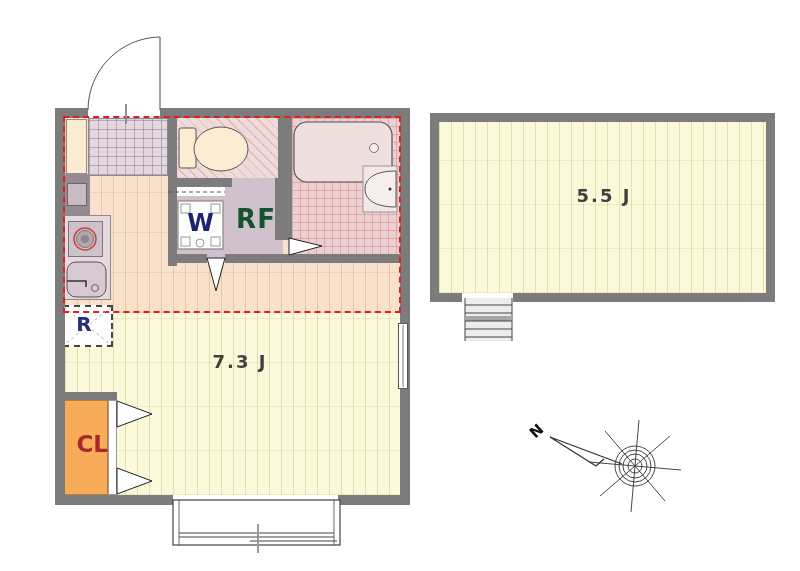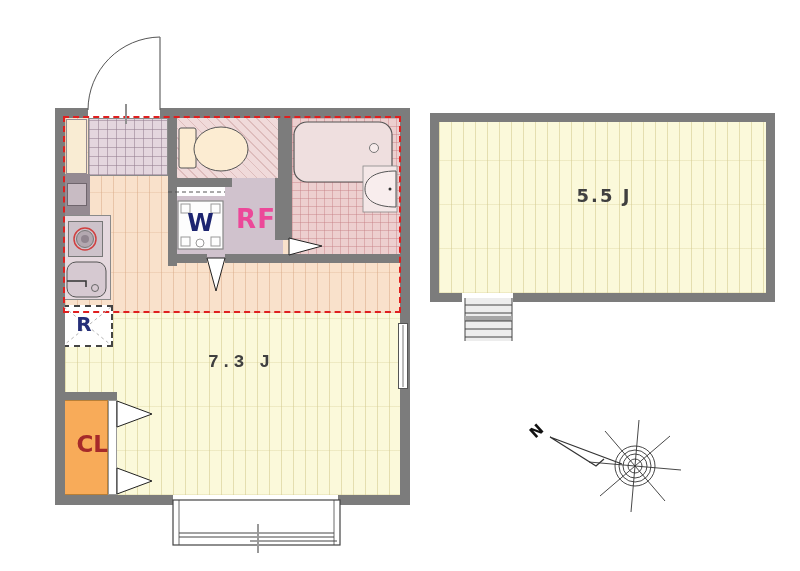--- a/index.html
+++ b/index.html
@@ -36,21 +36,21 @@
       repeating-linear-gradient(90deg, rgba(198,128,133,.45) 0 1px, transparent 1px 8px),
       repeating-linear-gradient(0deg, rgba(198,128,133,.45) 0 1px, transparent 1px 8px);
   }
   .rf-area{background:#d0c2cd;}
   .dash-outline{border:2px dashed #df1f1f;}
   .label{position:absolute;text-align:center;font-weight:bold;line-height:1;}
   .lbl-area{color:#404040;font-size:18px;letter-spacing:2px;}
   .lbl-cl{color:#a62a2a;font-size:23px;}
   .lbl-r{color:#252e78;font-size:20px;}
   .lbl-w{color:#1c2470;font-size:24px;}
-  .lbl-rf{color:#ec4899;font-size:26px;letter-spacing:1px;}
+  .lbl-rf{color:#14532d;font-size:26px;letter-spacing:1px;}
   .lbl-n{color:#111;font-size:15px;transform:rotate(-42deg);}
   svg{position:absolute;left:0;top:0;pointer-events:none;}
 </style>
 </head>
 <body>
 
 <div id="plan">
 
   <div class="abs floor-peach" style="left:65px;top:118px;width:335px;height:195px;"></div>
   <div class="abs floor-yellow" style="left:65px;top:313px;width:335px;height:182px;"></div>
@@ -180,21 +180,21 @@
       <circle cx="635" cy="466" r="16"></circle>
       <circle cx="635" cy="466" r="20"></circle>
       <line x1="639" y1="420" x2="631" y2="512"></line>
       <line x1="670" y1="436" x2="600" y2="496"></line>
       <line x1="681" y1="470" x2="589" y2="462"></line>
       <line x1="665" y1="501" x2="605" y2="431"></line>
     </g>
     <path d="M 550 437 L 622 464 M 550 437 L 596 466 L 604 459" fill="none" stroke="#333" stroke-width="1.3"></path>
   </svg>
 
-  <div class="label lbl-area" style="left:165px;top:353px;width:150px;font-family:Liberation Mono, monospace;">7.3 J</div>
+  <div class="label lbl-area" style="left:165px;top:353px;width:150px;">7.3 J</div>
   <div class="label lbl-area" style="left:529px;top:187px;width:150px;">5.5 J</div>
   <div class="label lbl-cl" style="left:63px;top:433px;width:45px;text-align:right;">CL</div>
   <div class="label lbl-r" style="left:61px;top:314px;width:46px;">R</div>
   <div class="label lbl-w" style="left:178px;top:211px;width:45px;">W</div>
   <div class="label lbl-rf" style="left:230px;top:206px;width:52px;">RF</div>
   <div class="label lbl-n" style="left:527px;top:424px;width:20px;">N</div>
 
 </div>
 
 </body></html>

